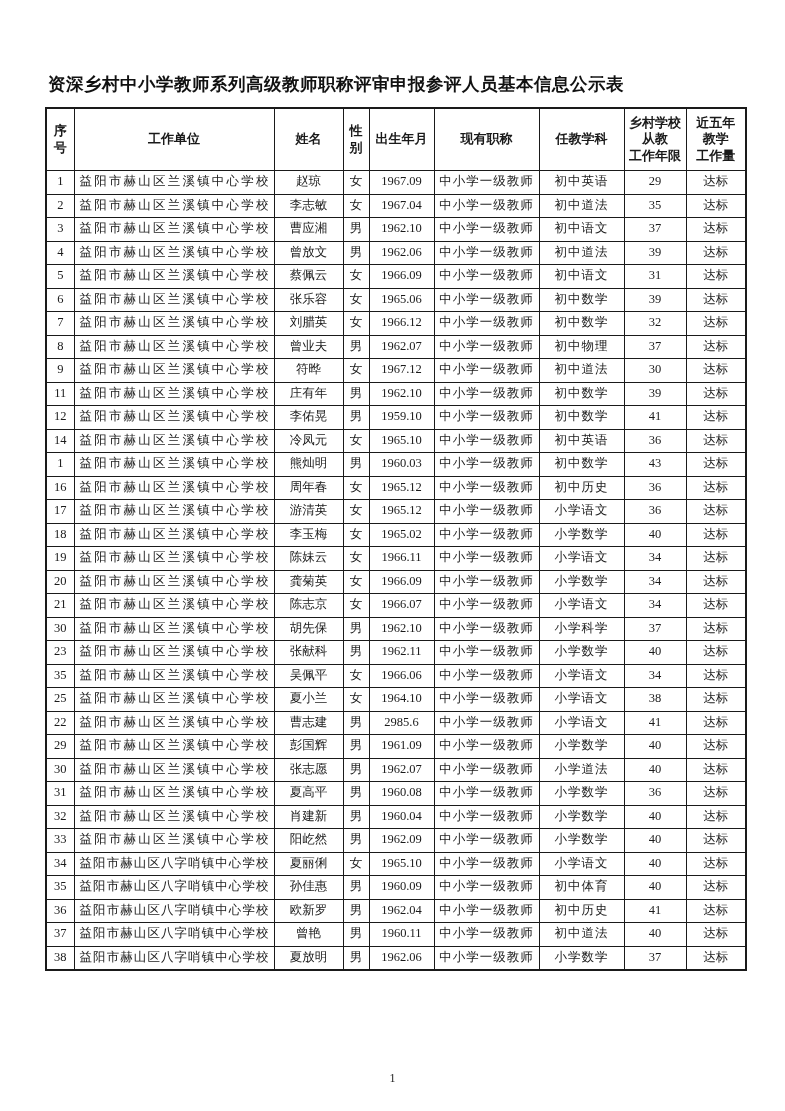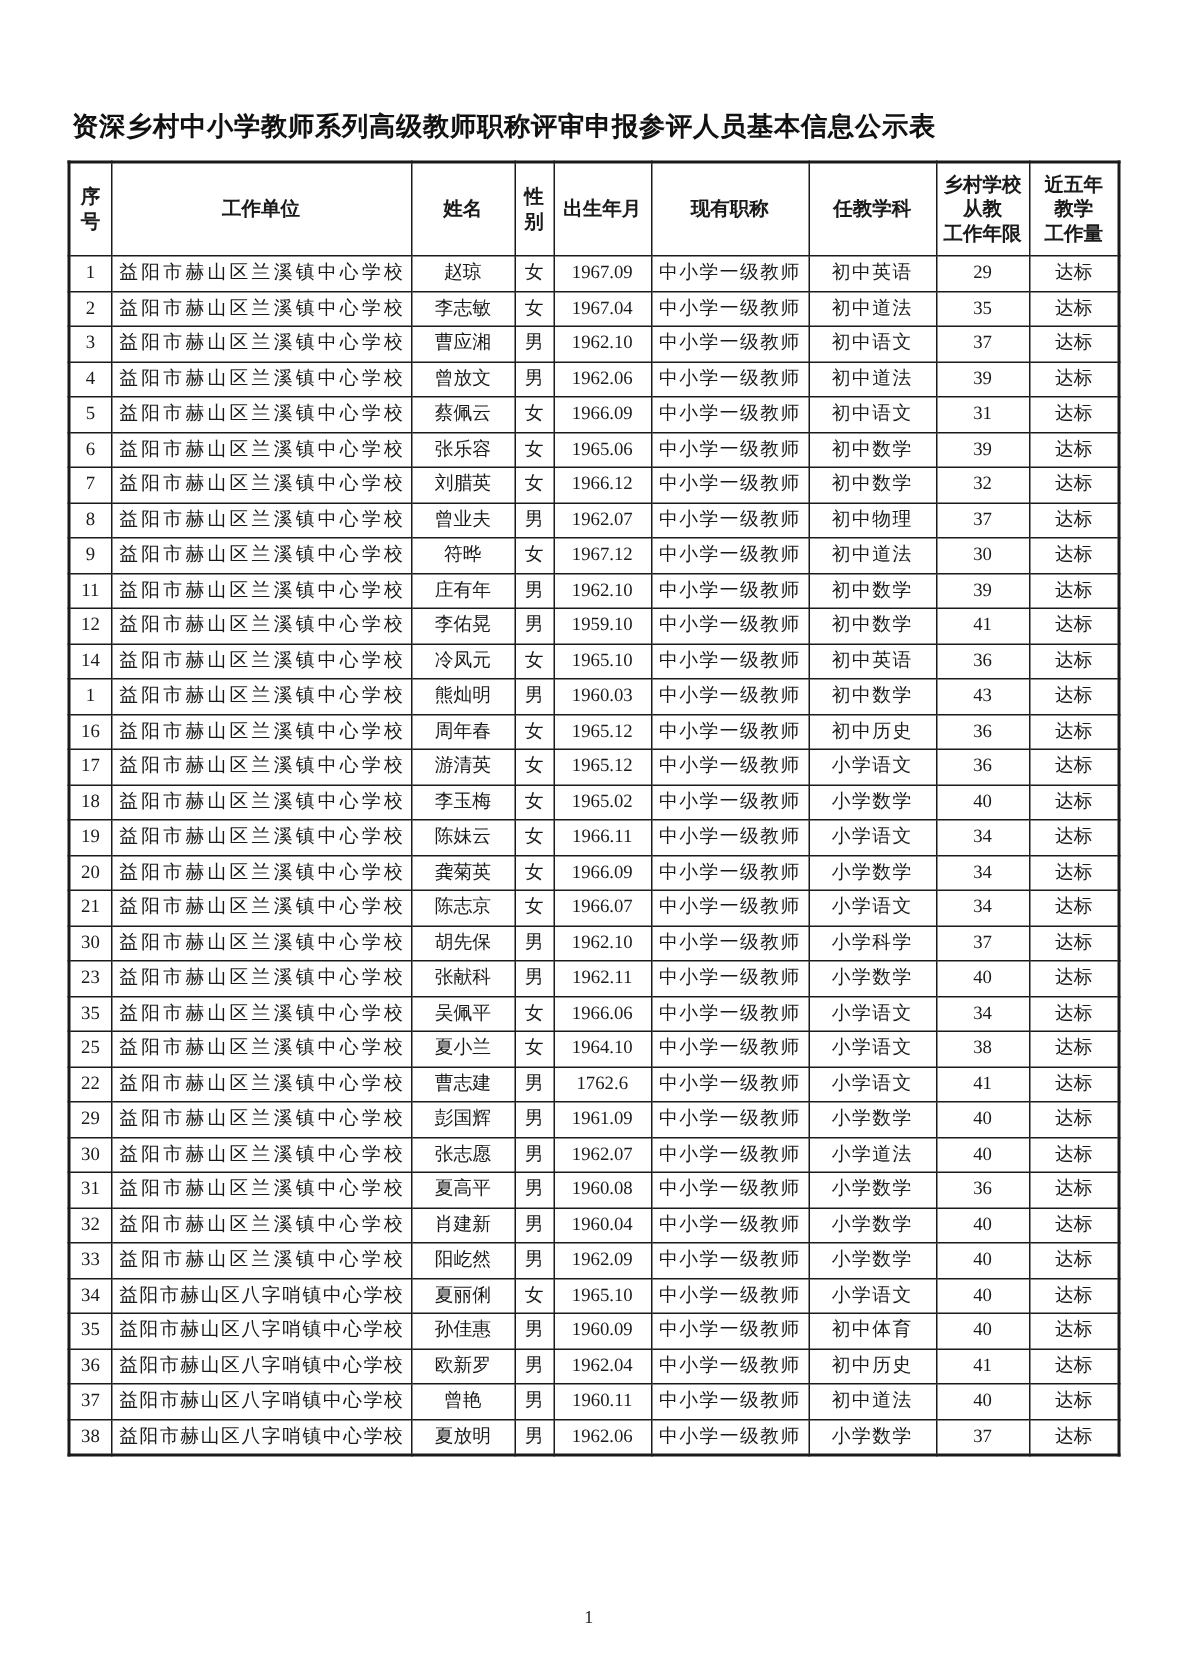--- a/index.html
+++ b/index.html
@@ -376,21 +376,21 @@
           <td class="col-5">中小学一级教师</td>
           <td class="col-6">小学语文</td>
           <td class="col-7">38</td>
           <td class="col-8">达标</td>
         </tr>
         <tr>
           <td class="col-0">22</td>
           <td class="col-1">益阳市赫山区兰溪镇中心学校</td>
           <td class="col-2">曹志建</td>
           <td class="col-3">男</td>
-          <td class="col-4">1762.6</td>
+          <td class="col-4">2985.6</td>
           <td class="col-5">中小学一级教师</td>
           <td class="col-6">小学语文</td>
           <td class="col-7">41</td>
           <td class="col-8">达标</td>
         </tr>
         <tr>
           <td class="col-0">29</td>
           <td class="col-1">益阳市赫山区兰溪镇中心学校</td>
           <td class="col-2">彭国辉</td>
           <td class="col-3">男</td>

